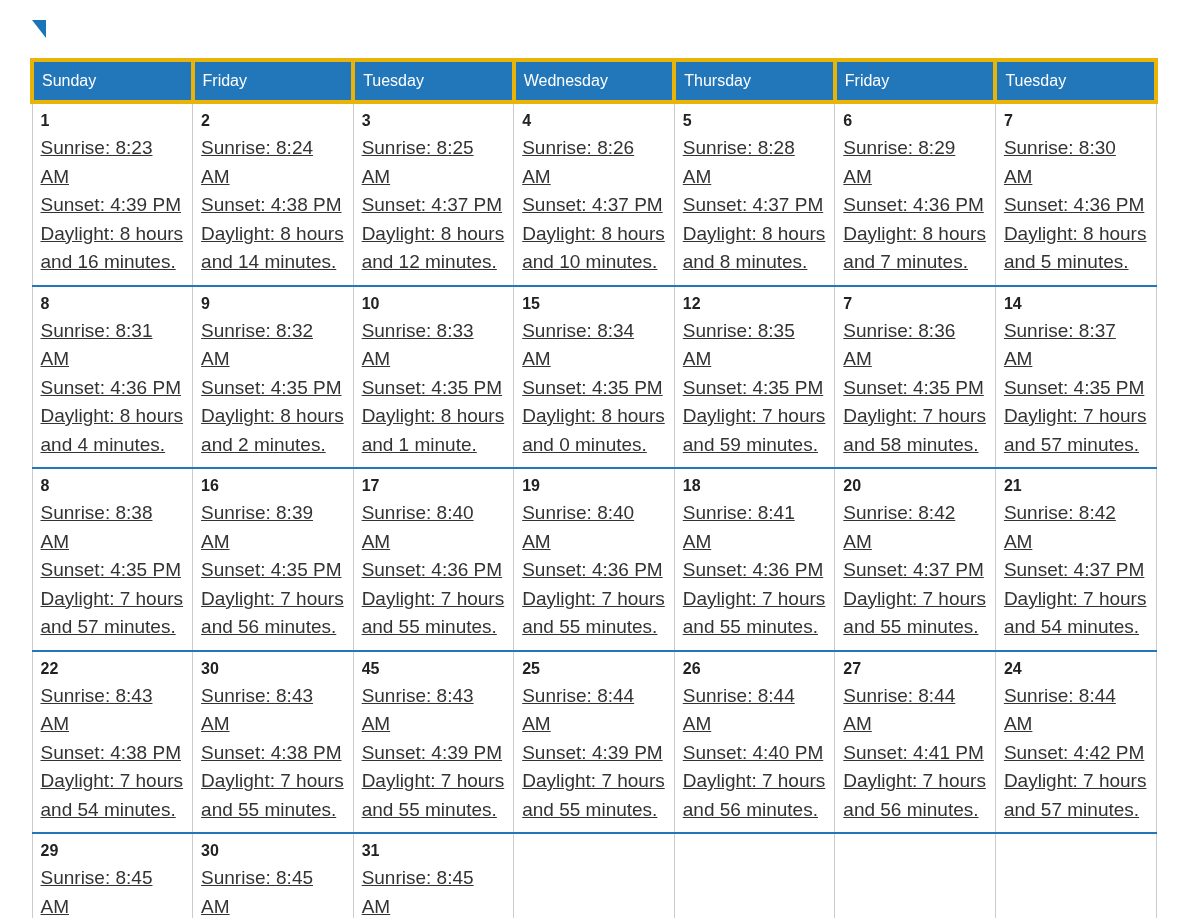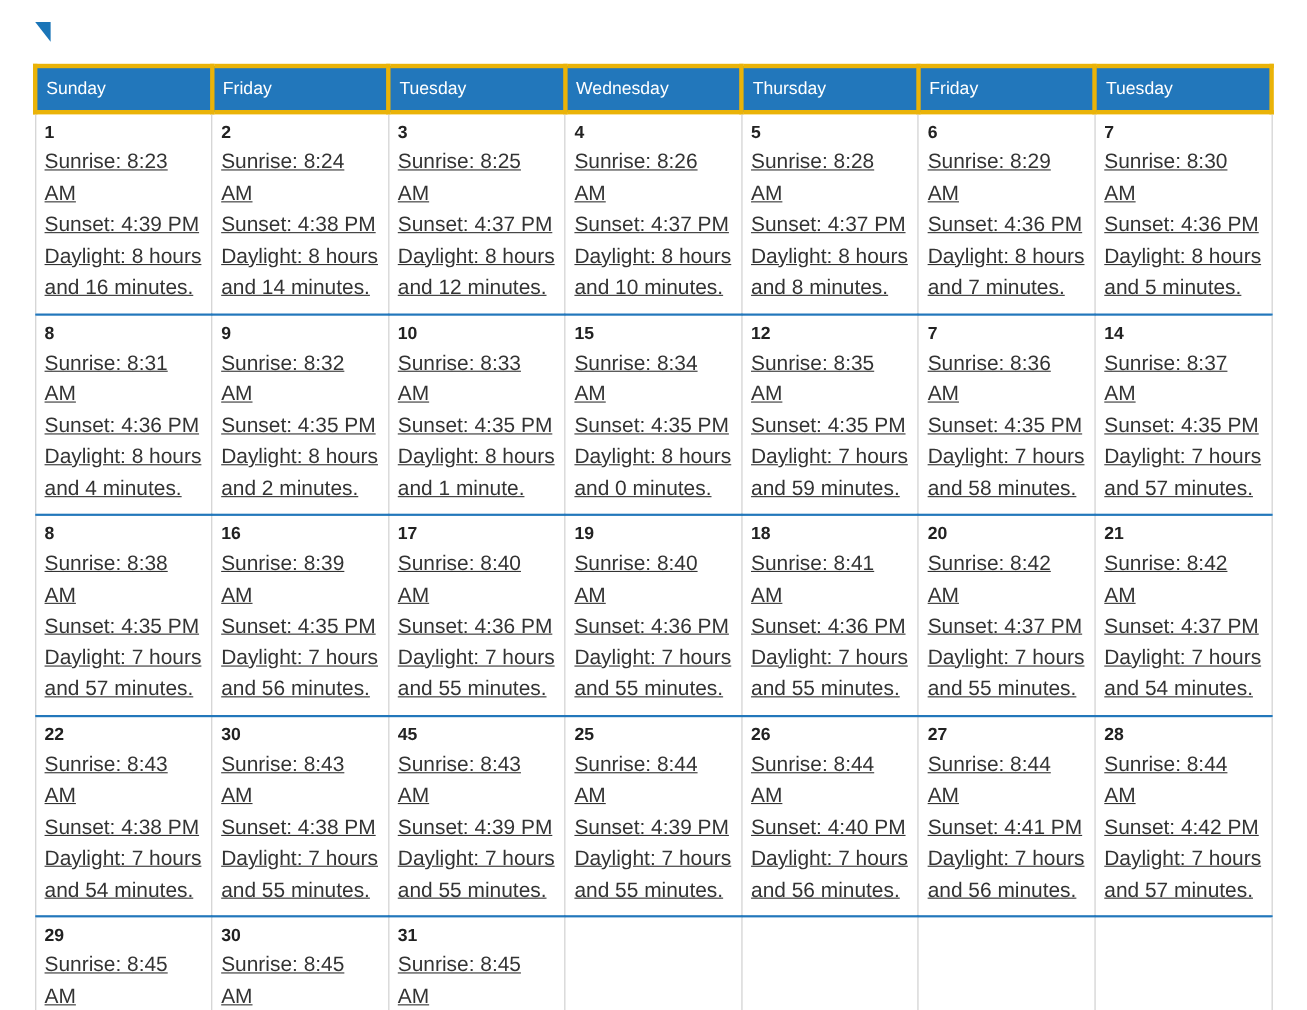--- a/index.html
+++ b/index.html
@@ -239,21 +239,21 @@
         </td>
         <td>
           <span class="day-number">26</span>
           <div class="day-info">Sunrise: 8:44 AM<br>Sunset: 4:40 PM<br>Daylight: 7 hours and 56 minutes.</div>
         </td>
         <td>
           <span class="day-number">27</span>
           <div class="day-info">Sunrise: 8:44 AM<br>Sunset: 4:41 PM<br>Daylight: 7 hours and 56 minutes.</div>
         </td>
         <td>
-          <span class="day-number">28</span>
+          <span class="day-number">24</span>
           <div class="day-info">Sunrise: 8:44 AM<br>Sunset: 4:42 PM<br>Daylight: 7 hours and 57 minutes.</div>
         </td>
       </tr>
       <tr>
         <td>
           <span class="day-number">29</span>
           <div class="day-info">Sunrise: 8:45 AM<br>Sunset: 4:43 PM<br>Daylight: 7 hours and 58 minutes.</div>
         </td>
         <td>
           <span class="day-number">30</span>

